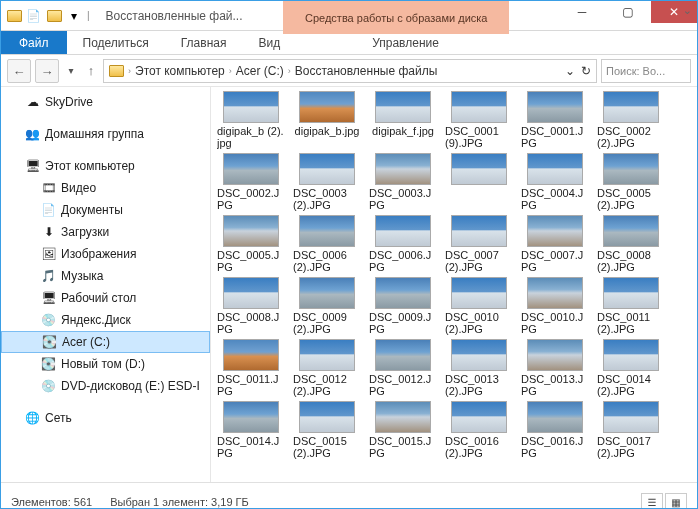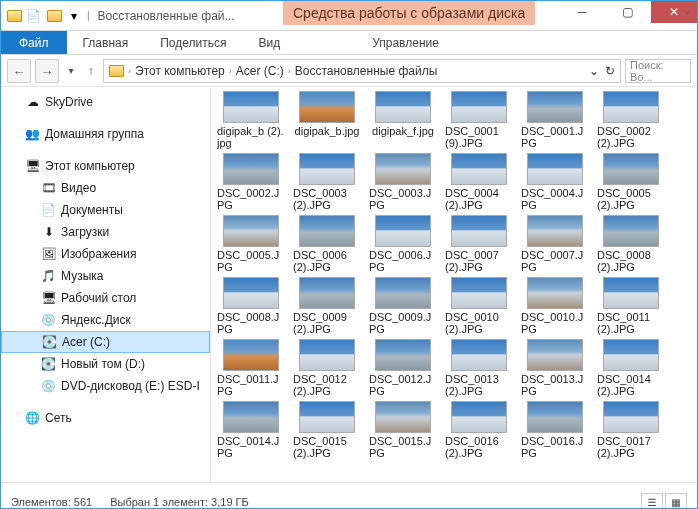--- a/index.html
+++ b/index.html
@@ -1,36 +1,36 @@
 <!DOCTYPE html>
 <html><head>
 <meta charset="utf-8">
 <style>
 * { margin: 0; padding: 0; box-sizing: border-box; font-family: "Segoe UI", Tahoma, sans-serif; }
 body { width: 698px; height: 509px; background: #fff; overflow: hidden; border: 1px solid #3a9ee5; }
 .titlebar { height: 30px; background: #fff; display: flex; align-items: center; border-bottom: 1px solid #d8d8d8; position: relative; }
 .quick-access { display: flex; align-items: center; padding: 0 4px; gap: 2px; }
 .qa-icon { width: 18px; height: 18px; display: flex; align-items: center; justify-content: center; font-size: 12px; }
 .qa-sep { font-size: 10px; color: #888; margin: 0 2px; }
-.title-text { font-size: 12px; color: #555; margin-left: 4px; white-space: nowrap; }
-.contextual-tab { position: absolute; left: 282px; top: 0; height: 24px; background: #f5b9a0; color: #593524; font-size: 14px; padding: 0 10px; display: flex; align-items: center; }
+.title-text { font-size: 12px; color: #555; margin-left: 12px; white-space: nowrap; }
+.contextual-tab { position: absolute; left: 282px; top: 0; height: 33px; background: #f5b9a0; color: #593524; font-size: 11px; padding: 0 22px; display: flex; align-items: center; }
 .window-controls { position: absolute; right: 0; top: 0; display: flex; }
 .win-btn { width: 46px; height: 22px; display: flex; align-items: center; justify-content: center; font-size: 12px; color: #333; }
 .win-close { background: #c75050; color: #fff; }
 .ribbon-tabs { height: 24px; display: flex; align-items: stretch; border-bottom: 1px solid #d8d8d8; font-size: 12px; }
 .file-tab { background: #1979ca; color: #fff; padding: 8px 18px; display: flex; align-items: center; }
 .ribbon-tab { padding: 0 16px; display: flex; align-items: center; color: #444; }
 .ribbon-expand { position: absolute; right: 6px; top: 4px; font-size: 11px; color: #666; }
 .nav-bar { height: 32px; display: flex; align-items: center; padding: 3px 6px; gap: 4px; border-bottom: 1px solid #e6e6e6; }
 .nav-btn { width: 24px; height: 24px; border: 1px solid #ccc; border-radius: 2px; display: flex; align-items: center; justify-content: center; font-size: 13px; color: #555; background: #f5f5f5; }
 .nav-btn.small { width: 16px; border: none; background: none; font-size: 10px; }
 .address-bar { flex: 1; height: 24px; border: 1px solid #ccc; display: flex; align-items: center; font-size: 12px; padding: 0 2px; background: #fff; }
 .addr-seg { padding: 0 3px; display: flex; align-items: center; gap: 2px; color: #333; }
 .addr-sep { color: #888; font-size: 9px; padding: 0 1px; }
-.search-box { width: 66px; height: 24px; border: 1px solid #ccc; font-size: 11px; color: #888; padding: 0 4px; display: flex; align-items: center; }
+.search-box { width: 90px; height: 24px; border: 1px solid #ccc; font-size: 11px; color: #888; padding: 0 4px; display: flex; align-items: center; }
 .main { display: flex; height: 395px; }
 .sidebar { width: 210px; border-right: 1px solid #e6e6e6; overflow: hidden; padding: 4px 0; font-size: 12px; }
 .tree-item { display: flex; align-items: center; height: 22px; padding-left: 8px; gap: 4px; color: #222; }
 .tree-item.l1 { padding-left: 24px; }
 .tree-item.l2 { padding-left: 40px; }
 .tree-item.selected { background: #cde8ff; border: 1px solid #7abdf3; }
 .tree-icon { width: 16px; height: 16px; display: inline-flex; align-items: center; justify-content: center; font-size: 12px; }
 .tree-spacer { height: 10px; }
 .content { flex: 1; overflow: hidden; padding: 4px 6px; display: flex; flex-wrap: wrap; align-content: flex-start; gap: 4px 8px; }
 .thumb { width: 68px; display: flex; flex-direction: column; align-items: center; }
@@ -63,22 +63,22 @@
   <div class="contextual-tab">Средства работы с образами диска</div>
   <div class="window-controls">
     <div class="win-btn">─</div>
     <div class="win-btn">▢</div>
     <div class="win-btn win-close">✕</div>
   </div>
 </div>
 
 <div class="ribbon-tabs">
   <div class="file-tab">Файл</div>
+  <div class="ribbon-tab">Поделиться</div>
   <div class="ribbon-tab">Главная</div>
-  <div class="ribbon-tab">Поделиться</div>
   <div class="ribbon-tab">Вид</div>
   <div class="ribbon-tab" style="margin-left:60px">Управление</div>
   <div class="ribbon-expand">⌄</div>
 </div>
 
 <div class="nav-bar">
   <div class="nav-btn">←</div>
   <div class="nav-btn">→</div>
   <div class="nav-btn small">▾</div>
   <div class="nav-btn small" style="font-size:13px">↑</div>
@@ -194,21 +194,20 @@
       <div class="thumb">
         <div class="thumb-img "></div>
         <div class="thumb-label">DSC_0003 (2).JPG</div>
       </div>
       <div class="thumb">
         <div class="thumb-img variant3"></div>
         <div class="thumb-label">DSC_0003.JPG</div>
       </div>
       <div class="thumb">
         <div class="thumb-img "></div>
-        <div class="thumb-label">DSC_0004 (2).JPG</div>
       </div>
       <div class="thumb">
         <div class="thumb-img "></div>
         <div class="thumb-label">DSC_0004.JPG</div>
       </div>
       <div class="thumb">
         <div class="thumb-img variant2"></div>
         <div class="thumb-label">DSC_0005 (2).JPG</div>
       </div>
       <div class="thumb">

